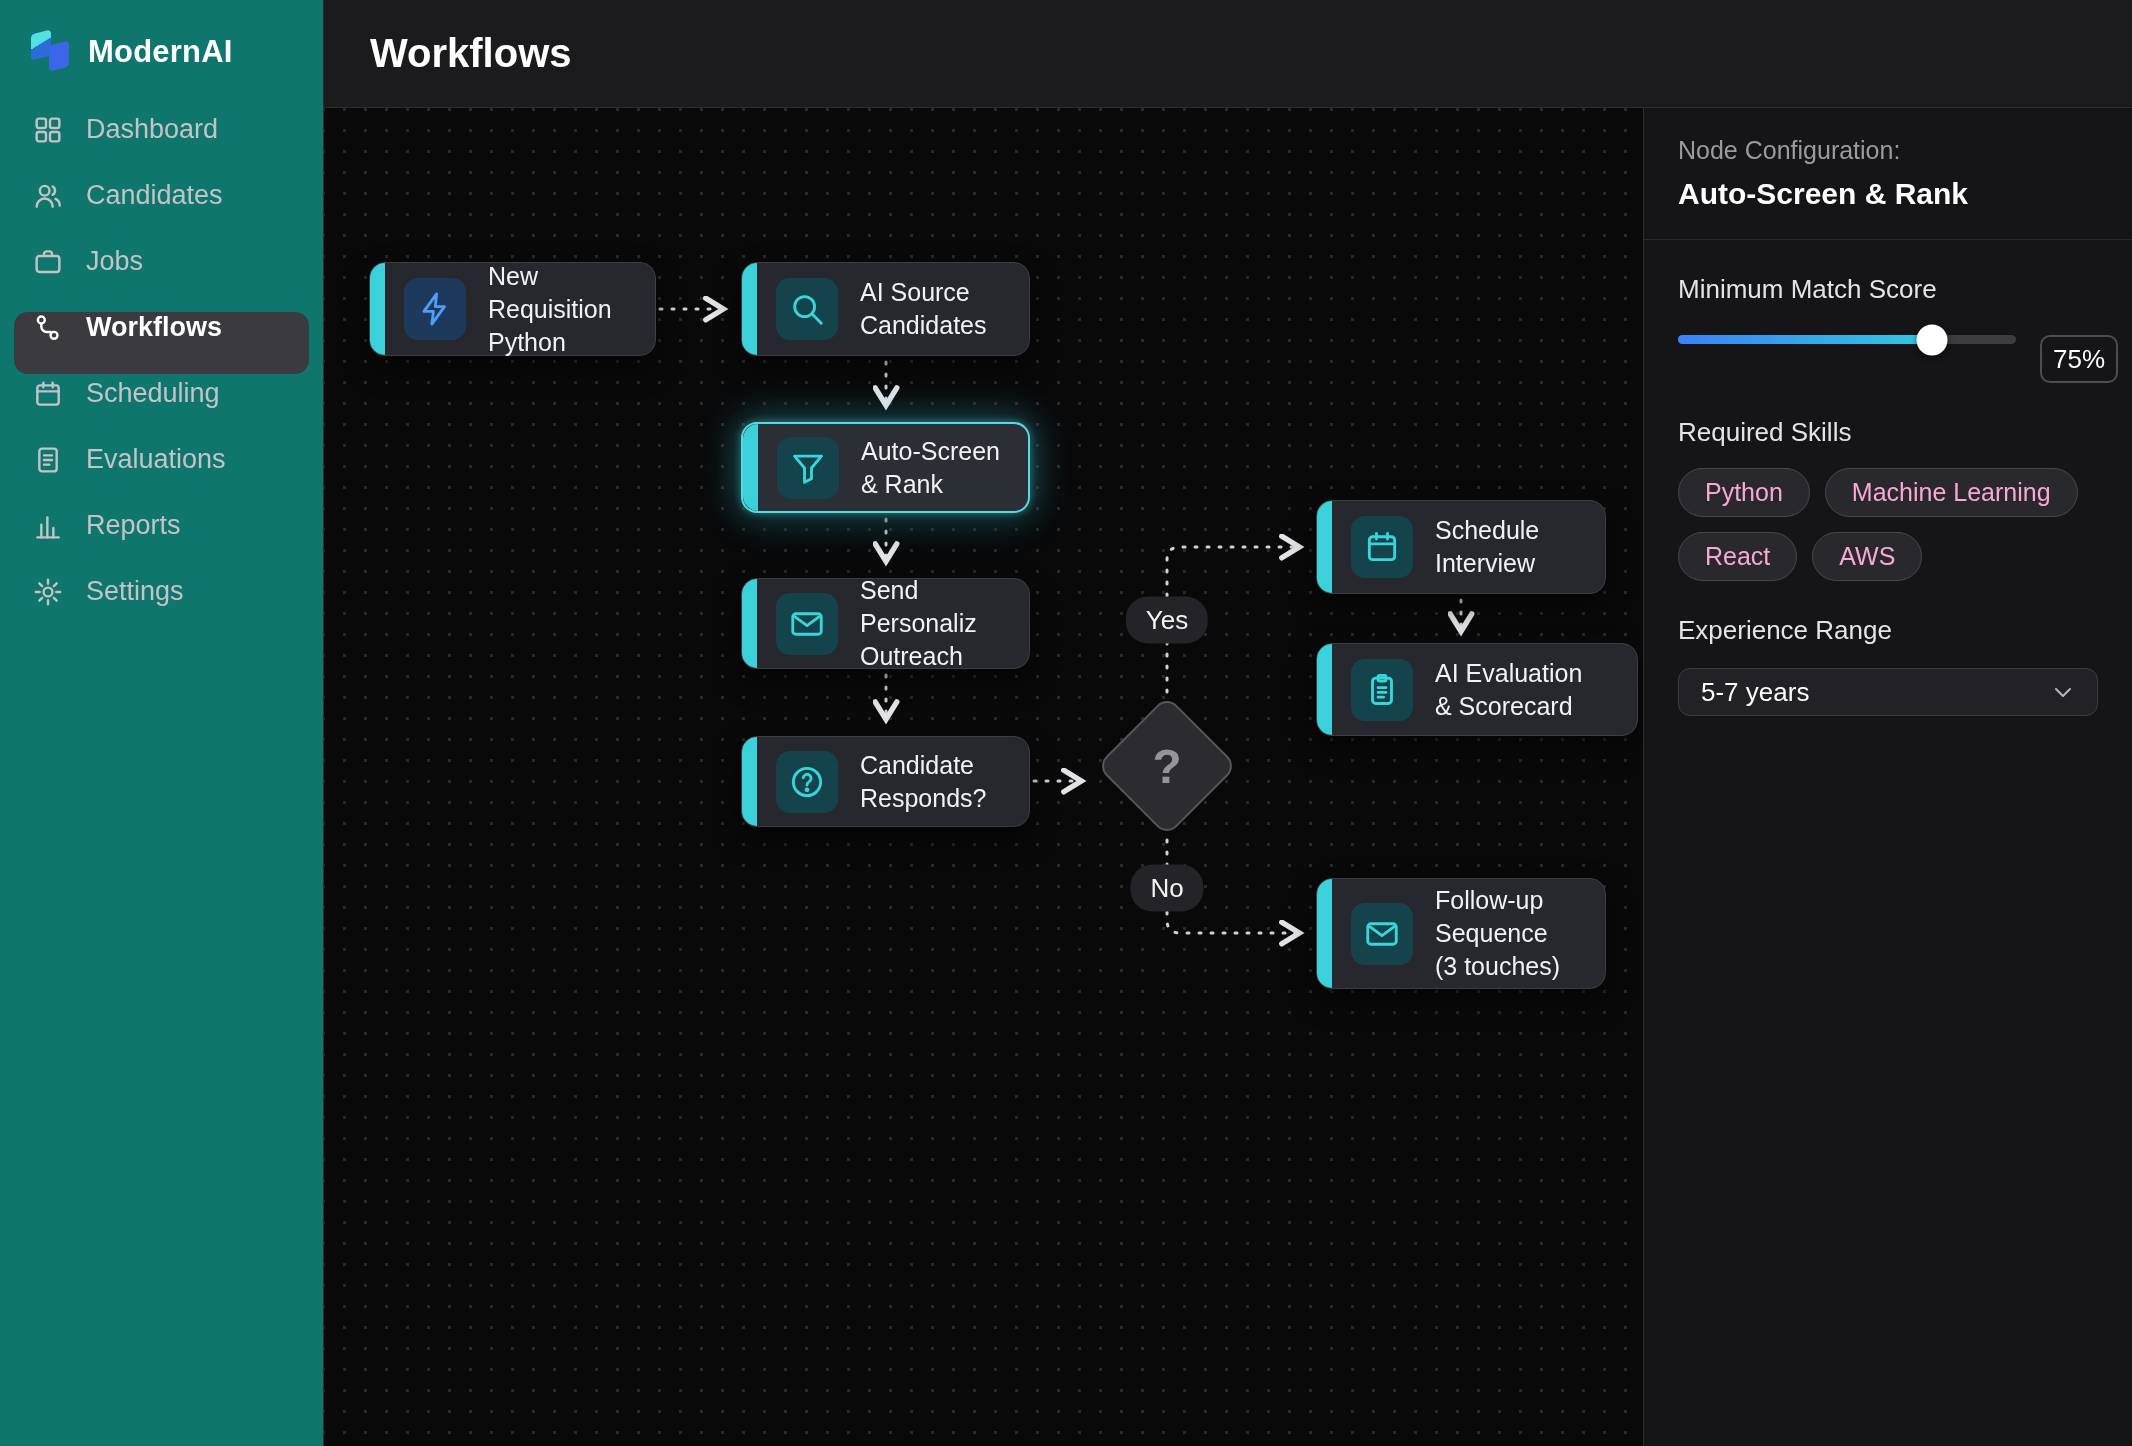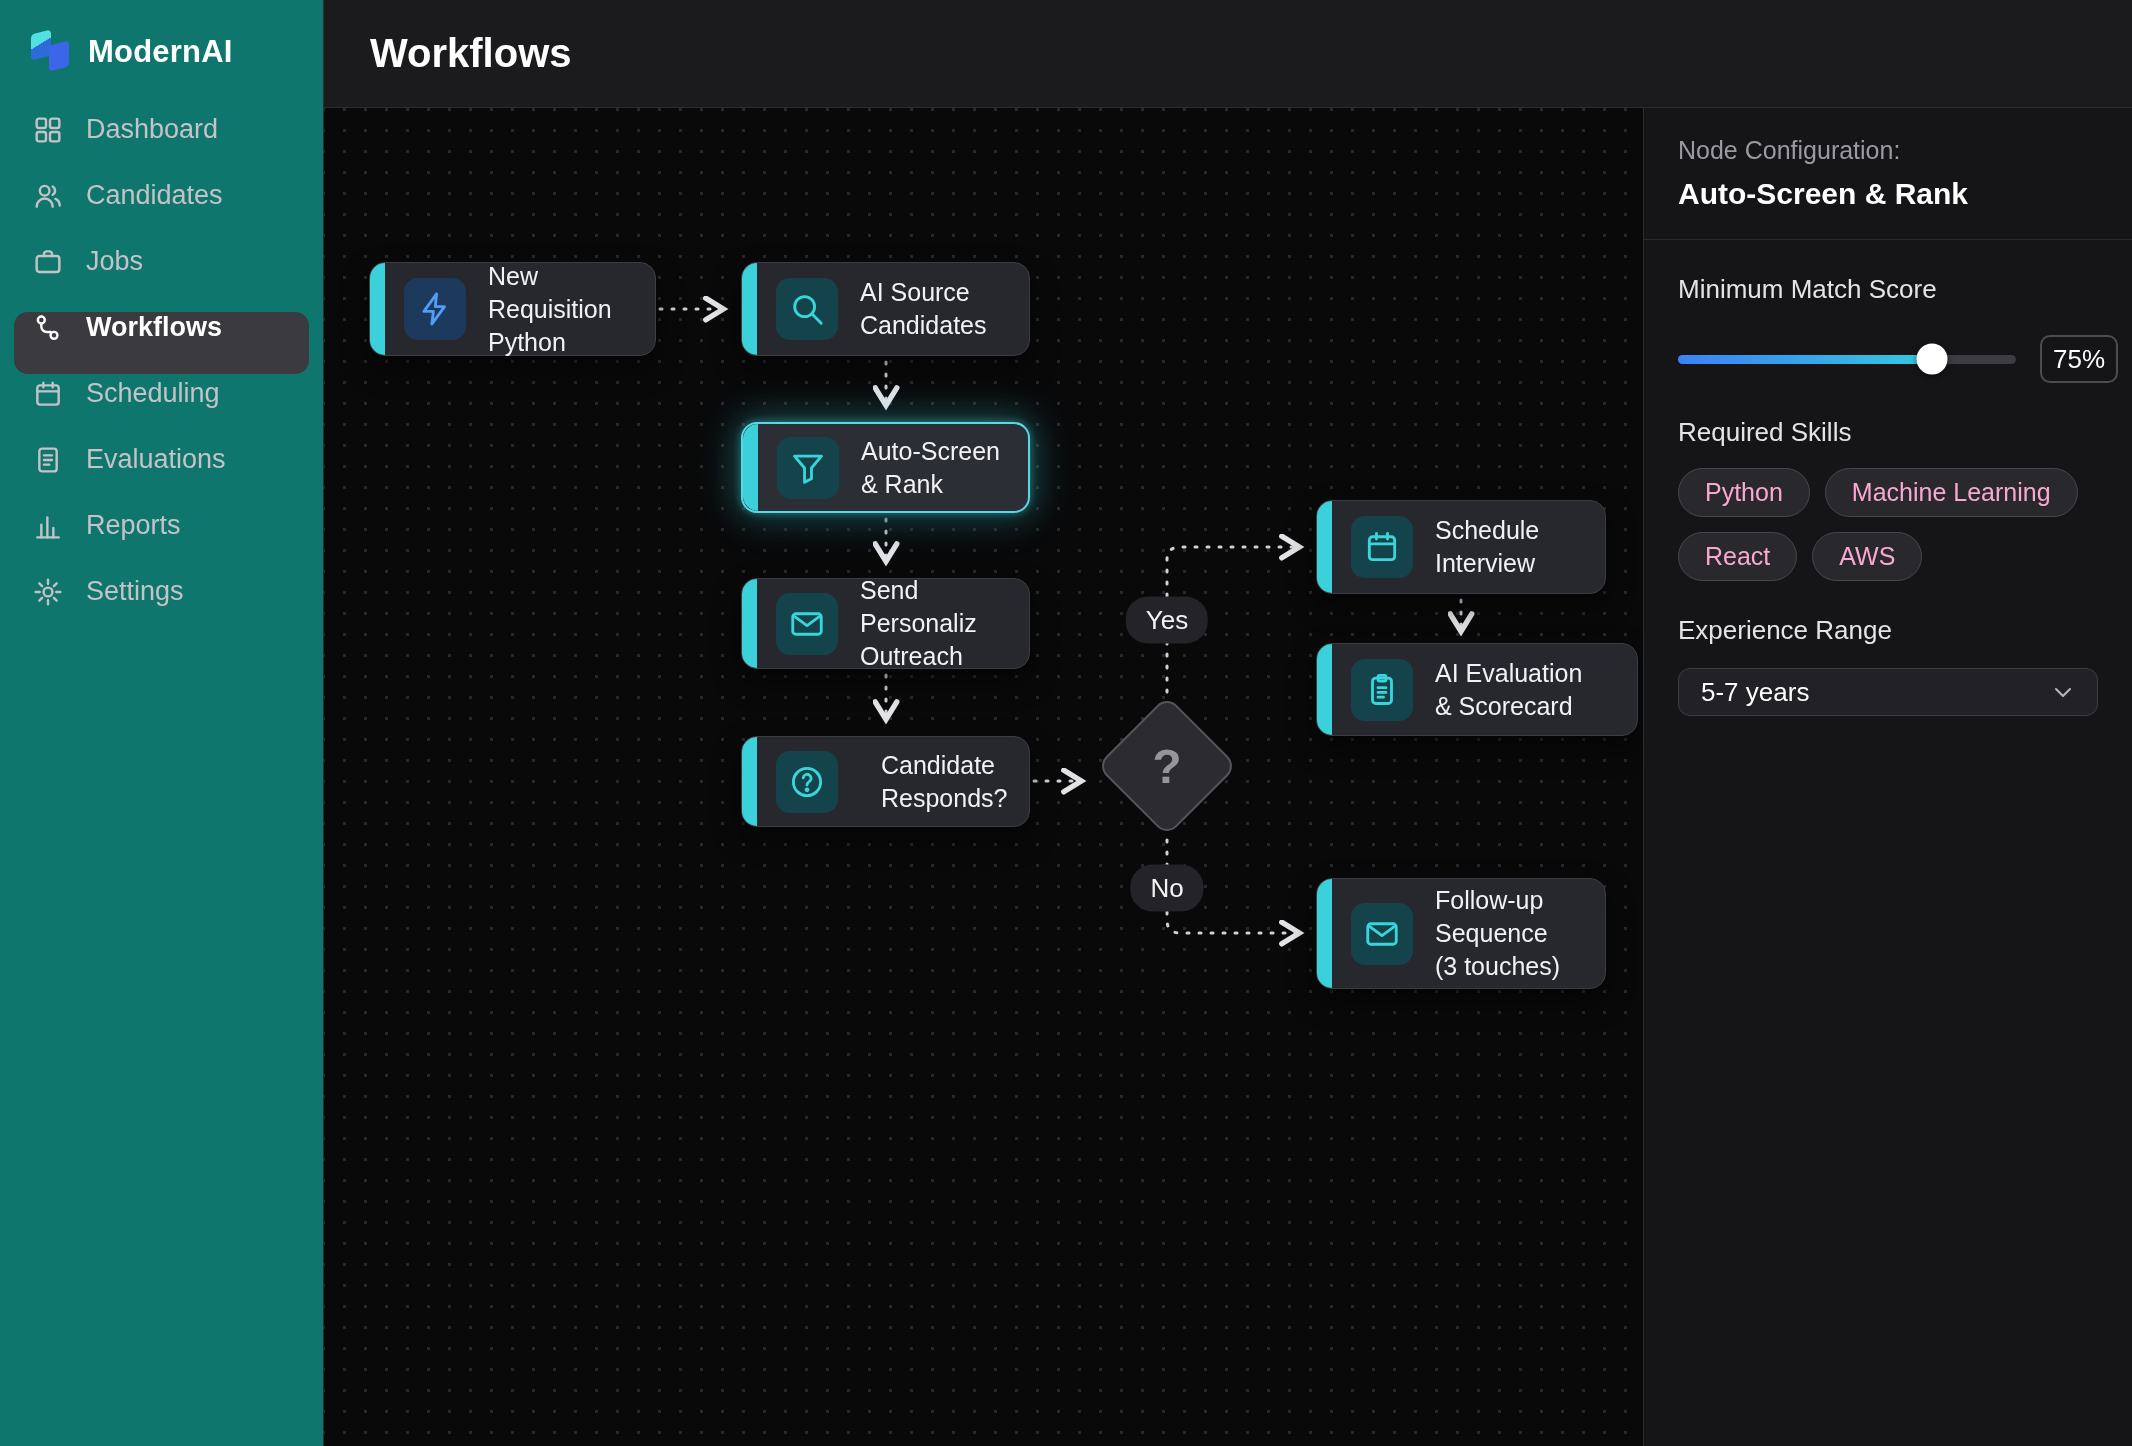--- a/index.html
+++ b/index.html
@@ -122,21 +122,21 @@
     background:#151517;
     border-left:1px solid #2c2c2f;
     padding:28px 14px 0 34px;
   }
   .panel-kicker{ color:#9a9aa1; font-size:25px; }
   .panel-node-name{ color:#ffffff; font-size:30px; font-weight:700; margin-top:12px; }
   .panel-divider{ height:1px; background:#2a2a2e; margin:28px -14px 0 -34px; }
 
   .field-label{ color:#e4e4e8; font-size:26px; margin-top:34px; }
 
-  .slider-row{ display:flex; align-items:center; margin-top:30px; }
+  .slider-row{ display:flex; margin-top:30px; }
   .slider{ position:relative; flex:1; height:9px; border-radius:5px; background:#3c3c41; cursor:pointer; }
   .slider-fill{ position:absolute; left:0; top:0; bottom:0; border-radius:5px;
     background:linear-gradient(90deg,#3b82f6 0%,#33c9e0 100%); }
   .slider-thumb{ position:absolute; top:50%; transform:translate(-50%,-50%);
     width:31px; height:31px; border-radius:50%; background:#fff;
     box-shadow:0 2px 6px rgba(0,0,0,.5); cursor:grab; }
   .score-box{
     width:78px; height:48px; margin-left:24px; flex:0 0 auto;
     border:2px solid #4c4c53; border-radius:10px;
     display:flex; align-items:center; justify-content:center;
@@ -301,21 +301,21 @@
       <span class="tile teal">
         <svg class="icon" viewBox="0 0 24 24">
             <rect x="3" y="5.5" width="18" height="13" rx="2"></rect>
             <path d="M4.5 7.5 L12 13 L19.5 7.5"></path>
           </svg>
       </span>
       <span class="label">Send Personaliz
 Outreach</span>
     </div>
 
-    <div class="node" style="left:417px; top:628px; width:289px; height:91px;gap:21px;">
+    <div class="node" style="left:417px; top:628px; width:289px; height:91px;">
       <span class="accent"></span>
       <span class="tile teal">
         <svg class="icon" viewBox="0 0 24 24">
             <circle cx="12" cy="12" r="8.6"></circle>
             <path d="M9.6 9.4a2.5 2.5 0 1 1 3.6 2.5c-.8.5-1.2 1-1.2 2"></path>
             <circle cx="12" cy="16.9" r="0.6" fill="#38d6da"></circle>
           </svg>
       </span>
       <span class="label">Candidate
 Responds?</span>

